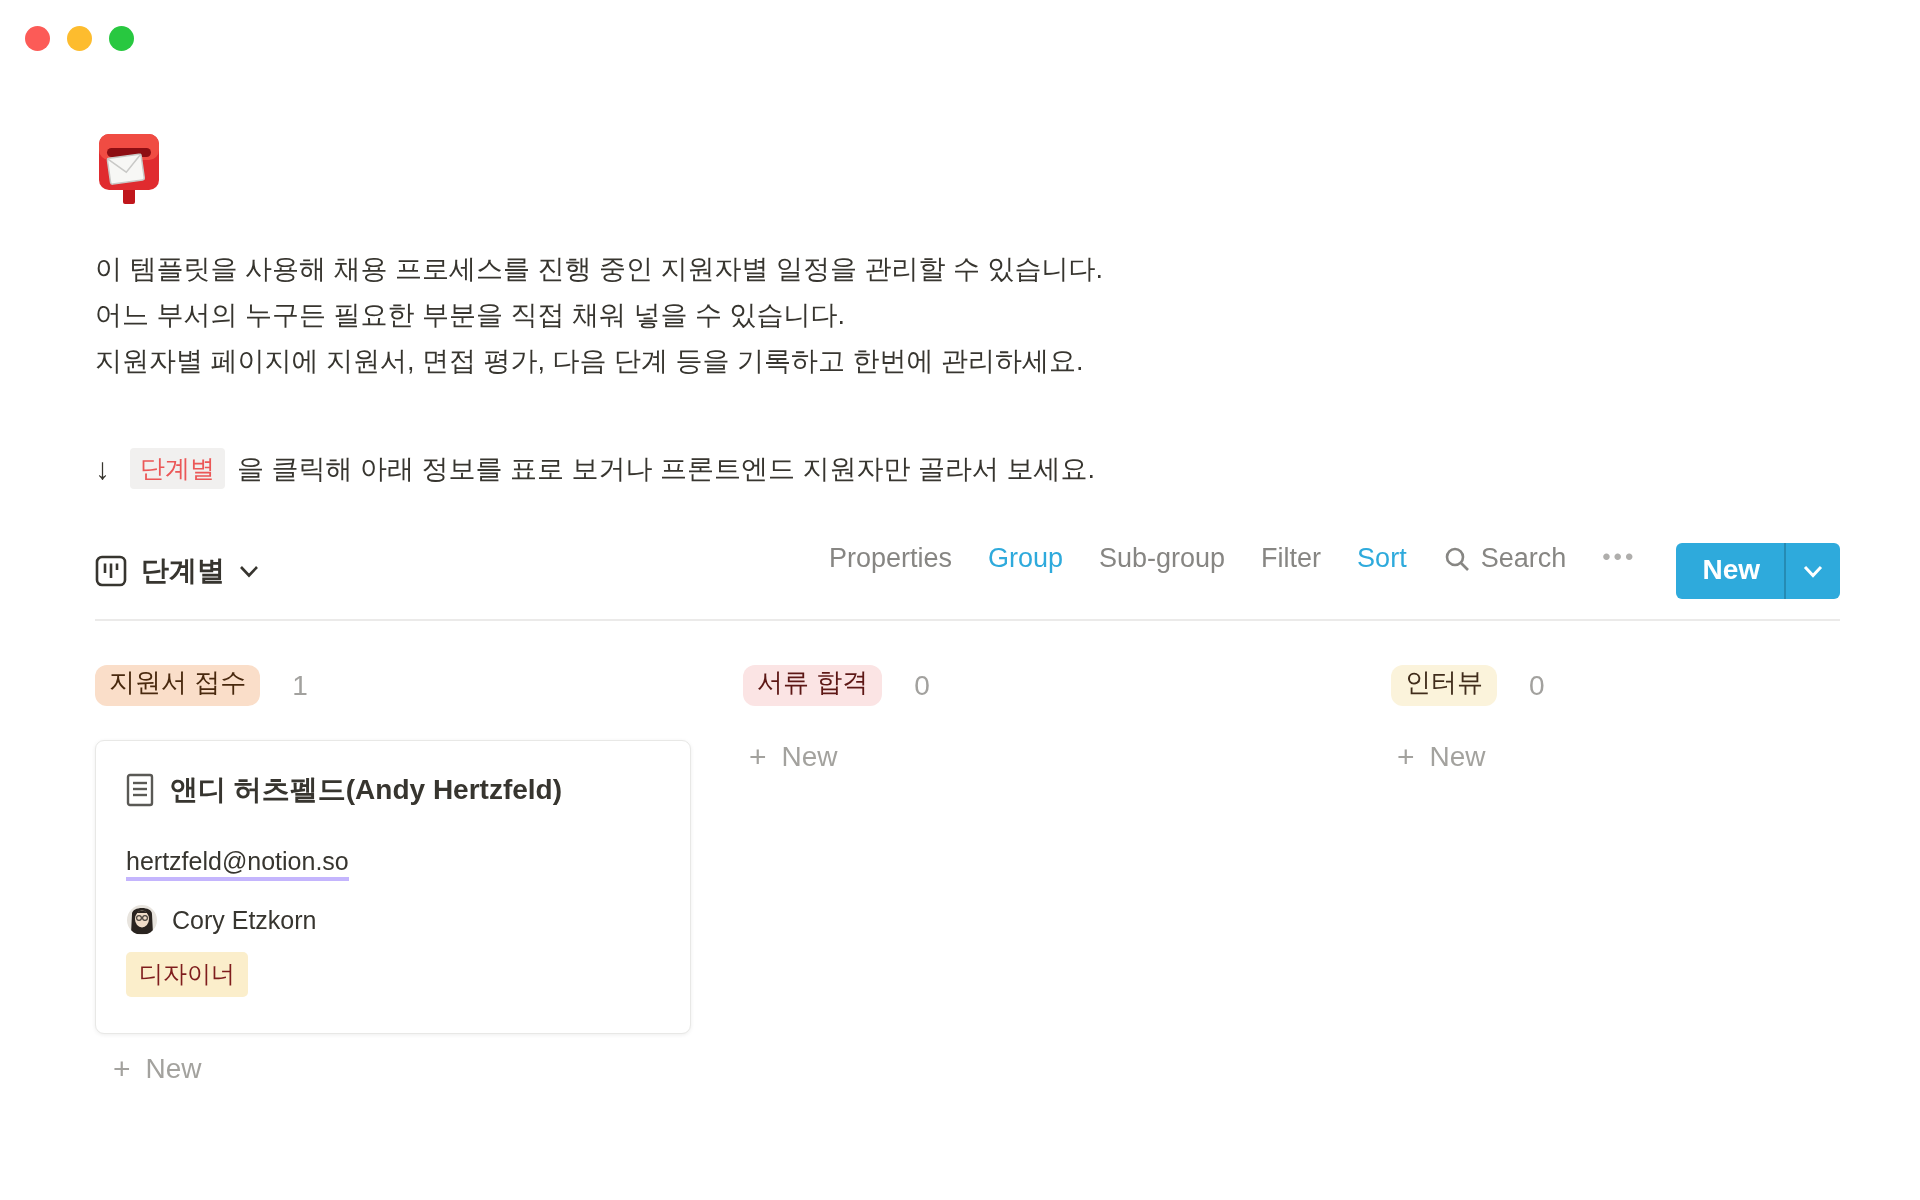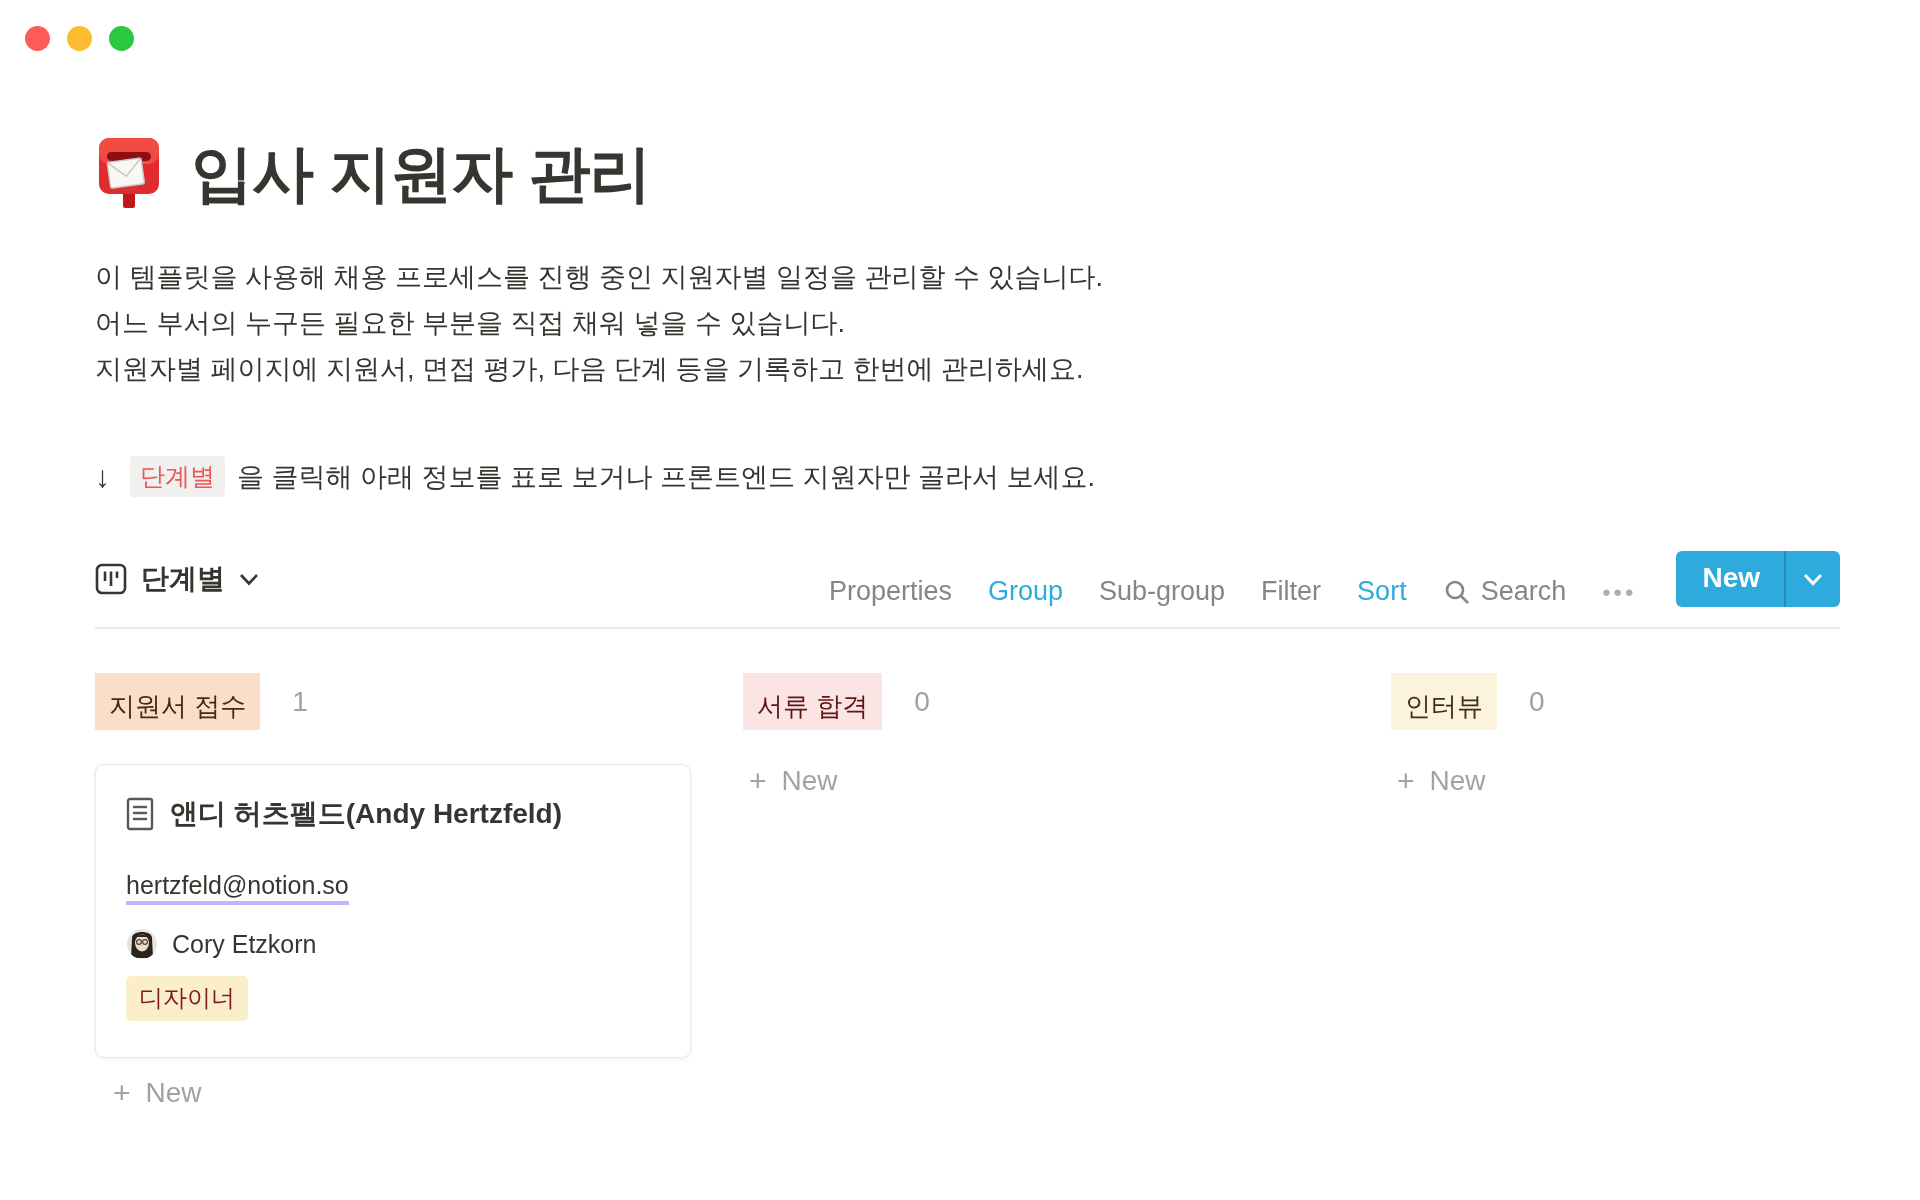--- a/index.html
+++ b/index.html
@@ -26,37 +26,37 @@
   .callout { margin-top:64px; display:flex; align-items:center; font-size:27px; }
   .callout .arrow { font-size:30px; margin-right:20px; color:#37352F; }
   .code-tag { background:#F1F0EF; color:#EB5757; padding:4px 10px; border-radius:4px;
     font-size:25px; margin-right:12px; }
 
   
   .toolbar { margin-top:54px; display:flex; align-items:center;
     padding-bottom:20px; border-bottom:2px solid #EBEAE9; }
   .view-switcher { display:flex; align-items:center; gap:14px; cursor:pointer; }
   .view-label { font-size:28px; font-weight:700; }
-  .toolbar-right { margin-left:auto; display:flex; align-items:flex-end; gap:36px; }
+  .toolbar-right { margin-left:auto; display:flex; align-items:flex-start; gap:36px; }
   .tb-item { font-size:27px; color:#878683; cursor:pointer; }
   .tb-item.active { color:#2EAADC; }
   .tb-search { display:flex; align-items:center; gap:10px; }
   .tb-more { color:#AFAEAC; font-size:24px; letter-spacing:3px; }
   .new-btn { display:flex; align-items:stretch; background:#2EAADC; border-radius:6px;
     overflow:hidden; cursor:pointer; margin-left:4px; }
   .new-btn .label { color:#fff; font-size:28px; font-weight:700; padding:11px 24px 13px 26px; }
   .new-btn .divider { width:2px; background:rgba(0,0,0,0.18); }
   .new-btn .chev { display:flex; align-items:center; padding:0 17px; }
 
   
   .board { display:flex; gap:52px; margin-top:44px; }
   .col { width:596px; flex:0 0 auto; }
   .col:last-child { flex:1 1 auto; }
   .col-header { display:flex; align-items:center; gap:32px; }
-  .col-badge { font-size:26px; padding:16px 14px 6px; border-radius:0; font-weight:400; }
+  .col-badge { font-size:26px; padding:0 14px 6px; border-radius:12px; font-weight:400; }
   .badge-orange { background:#FADEC9; color:#49290E; }
   .badge-red { background:#FBE4E4; color:#5D1715; }
   .badge-yellow { background:#FBF3DB; color:#402C1B; }
   .col-count { font-size:28px; color:#A2A19E; }
 
   
   .card { margin-top:34px; background:#fff; border:1px solid #E8E8E6; border-radius:9px;
     box-shadow:0 1px 4px rgba(15,15,15,0.07); padding:30px 15px 36px 30px; cursor:pointer; }
   .card-title-row { display:flex; align-items:center; gap:16px; }
   .card-title { font-size:28px; font-weight:700; }
@@ -96,21 +96,20 @@
         <rect x="28" y="52" width="12" height="20" rx="2" fill="#C0161C"></rect>
         <rect x="4" y="2" width="60" height="56" rx="10" fill="#E02B2F"></rect>
         <rect x="4" y="2" width="60" height="26" rx="10" fill="#F04C43"></rect>
         <rect x="12" y="16" width="44" height="9" rx="4.5" fill="#8E0E13"></rect>
         <g transform="rotate(-8 32 38)">
           <rect x="14" y="24" width="34" height="26" rx="2" fill="#F7F7F5" stroke="#C9C9C7" stroke-width="1.5"></rect>
           <path d="M14 24 L31 40 L48 24" fill="none" stroke="#C9C9C7" stroke-width="1.5"></path>
         </g>
       </svg>
     </span>
-    <h1 class="page-title">입사 지원자 관리</h1>
   </div>
 
   <div class="desc">
     <div>이 템플릿을 사용해 채용 프로세스를 진행 중인 지원자별 일정을 관리할 수 있습니다.</div>
     <div>어느 부서의 누구든 필요한 부분을 직접 채워 넣을 수 있습니다.</div>
     <div>지원자별 페이지에 지원서, 면접 평가, 다음 단계 등을 기록하고 한번에 관리하세요.</div>
   </div>
 
   <div class="callout">
     <span class="arrow">↓</span>

